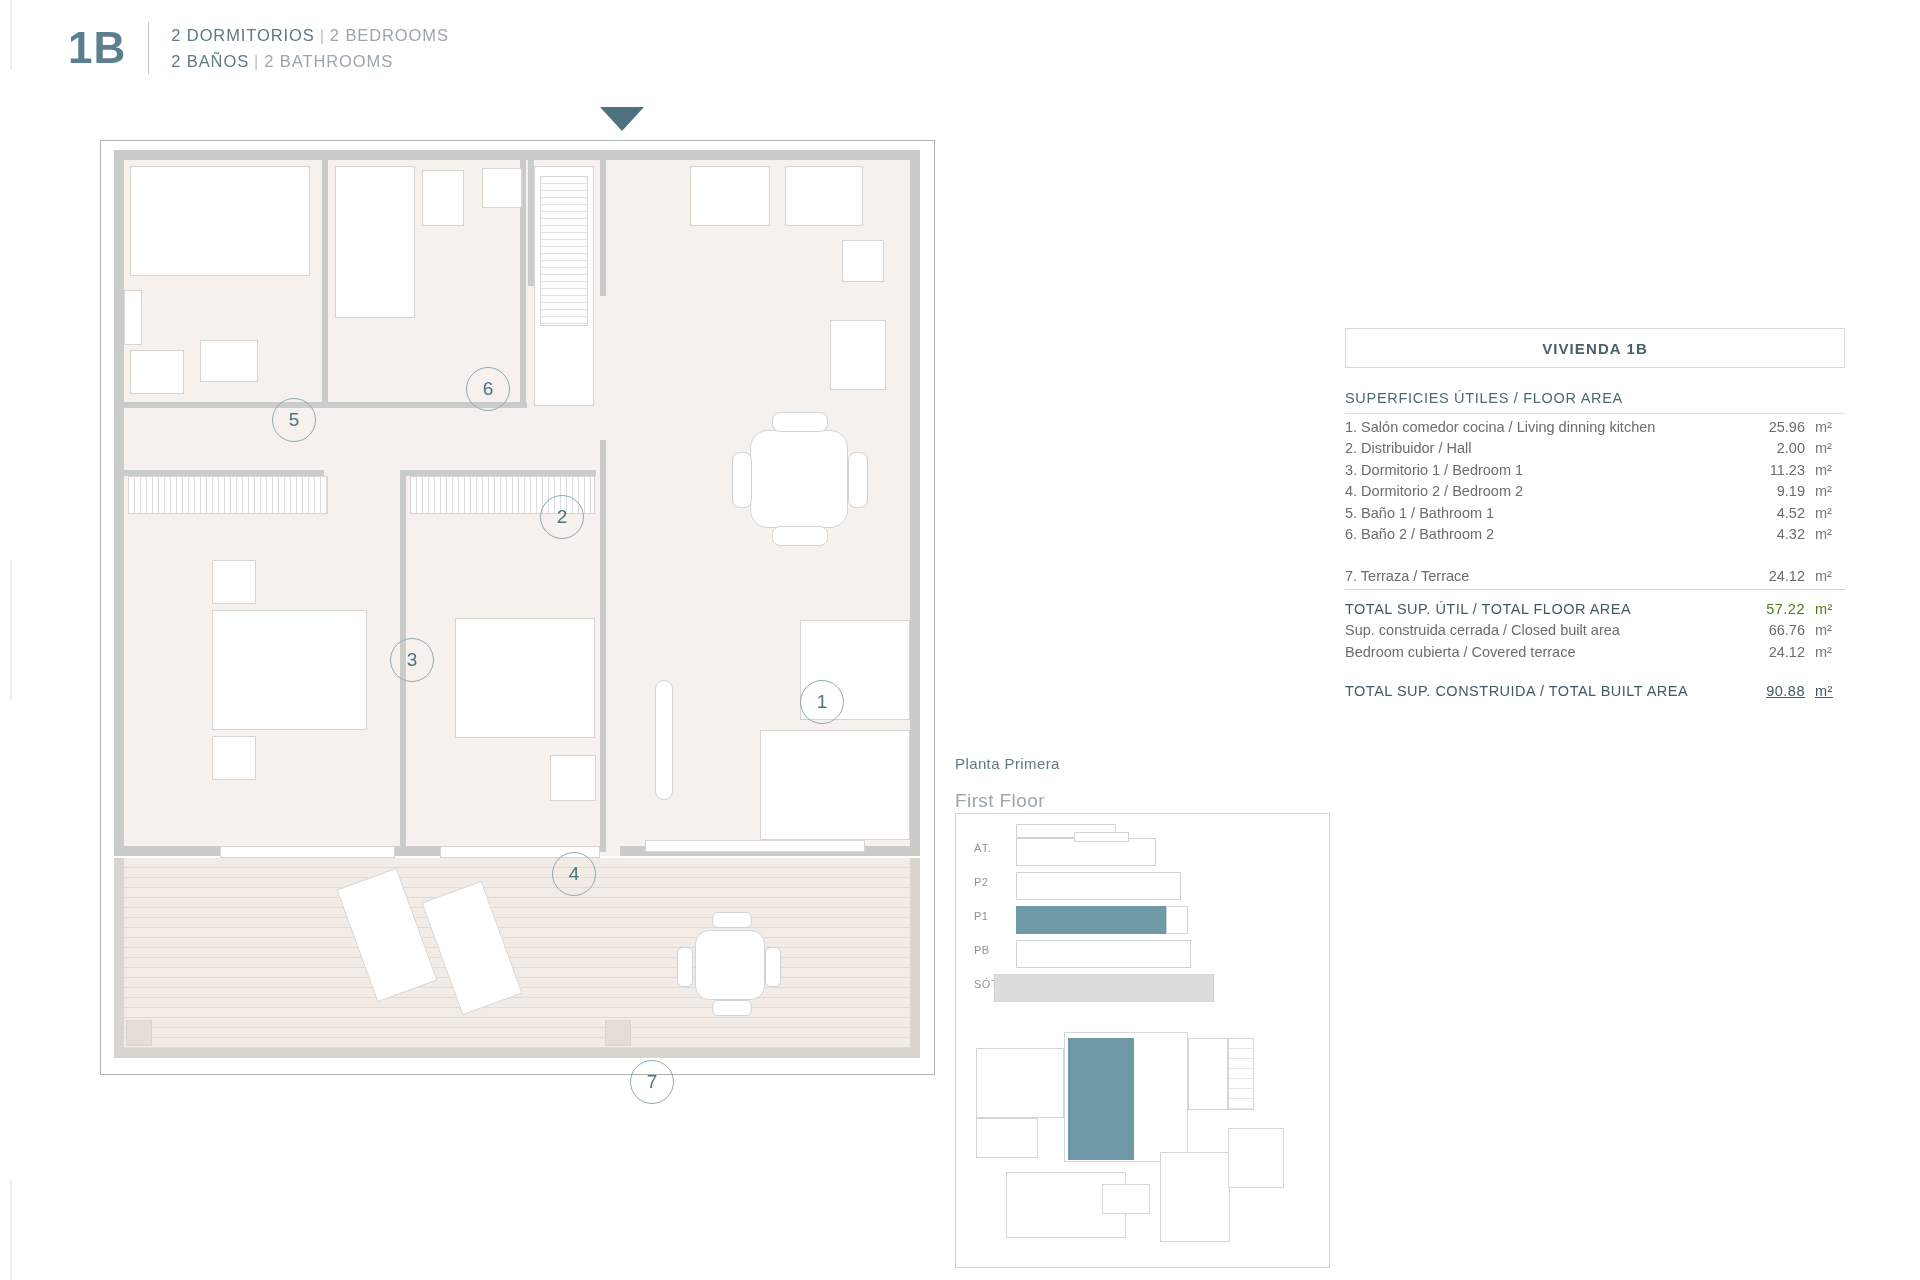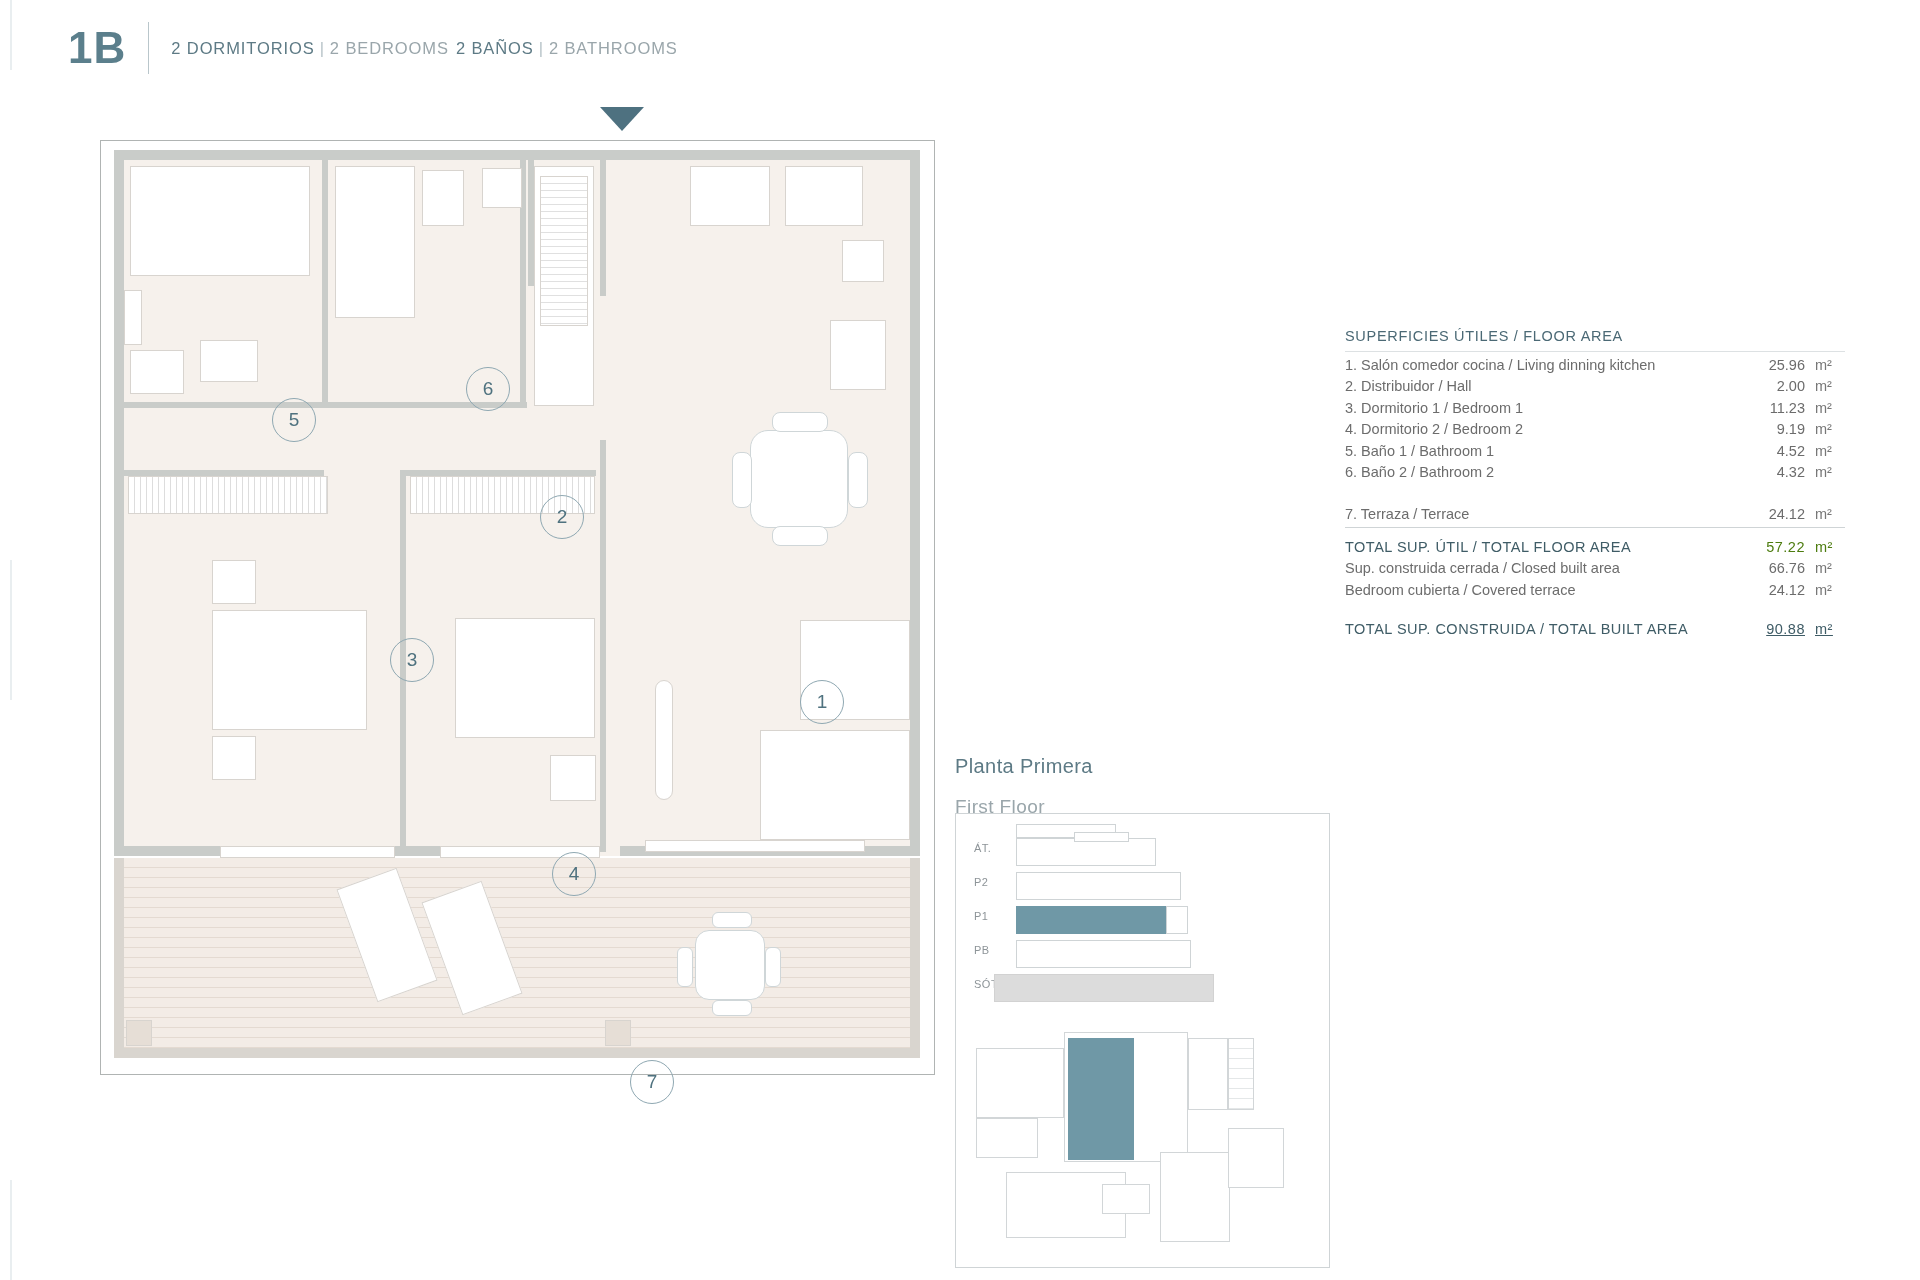--- a/index.html
+++ b/index.html
@@ -34,20 +34,21 @@
     padding-right: 22px;
   }
   .header-divider {
     width: 1px;
     height: 52px;
     background: #b9c6cb;
     margin-right: 22px;
   }
   .header-lines {
     display: flex;
+    flex-direction: column;
     justify-content: center;
     gap: 7px;
   }
   .header-line {
     font-size: 16.5px;
     letter-spacing: 0.9px;
     color: #5d7a85;
   }
   .header-line .sep { color: #b6c2c7; padding: 0 5px; }
   .header-line .en { color: #9aa6ab; }
@@ -121,21 +122,21 @@
   }
 
   
   .key-block {
     position: absolute;
     left: 955px;
     top: 755px;
     width: 375px;
   }
   .key-title-es {
-    font-size: 20px;
+    font-size: 15px;
     color: #5d7a85;
     letter-spacing: 0.4px;
   }
   .key-title-en {
     font-size: 19px;
     color: #9aa6ab;
     letter-spacing: 0.4px;
     margin-top: 18px;
   }
   .key-box {
@@ -389,20 +390,21 @@
         <div class="site-shape" style="left:258px; top:14px; width:26px; height:72px; background:repeating-linear-gradient(to bottom,#fff 0 9px,#e4e7e8 9px 10px);"></div>
         <div class="site-shape" style="left:36px; top:148px; width:120px; height:66px;"></div>
         <div class="site-shape" style="left:132px; top:160px; width:48px; height:30px;"></div>
         <div class="site-shape" style="left:190px; top:128px; width:70px; height:90px;"></div>
         <div class="site-shape" style="left:258px; top:104px; width:56px; height:60px;"></div>
       </div>
     </div>
   </div>
 
   <div class="info">
+    <div class="info-header">VIVIENDA 1B</div>
 
     <div class="sec-title">SUPERFICIES ÚTILES / FLOOR AREA</div>
 
     <div class="row">
       <span class="label">1. Salón comedor cocina / Living dinning kitchen</span>
       <span class="val">25.96</span>
       <span class="unit">m²</span>
     </div>
     <div class="row">
       <span class="label">2. Distribuidor / Hall</span>

